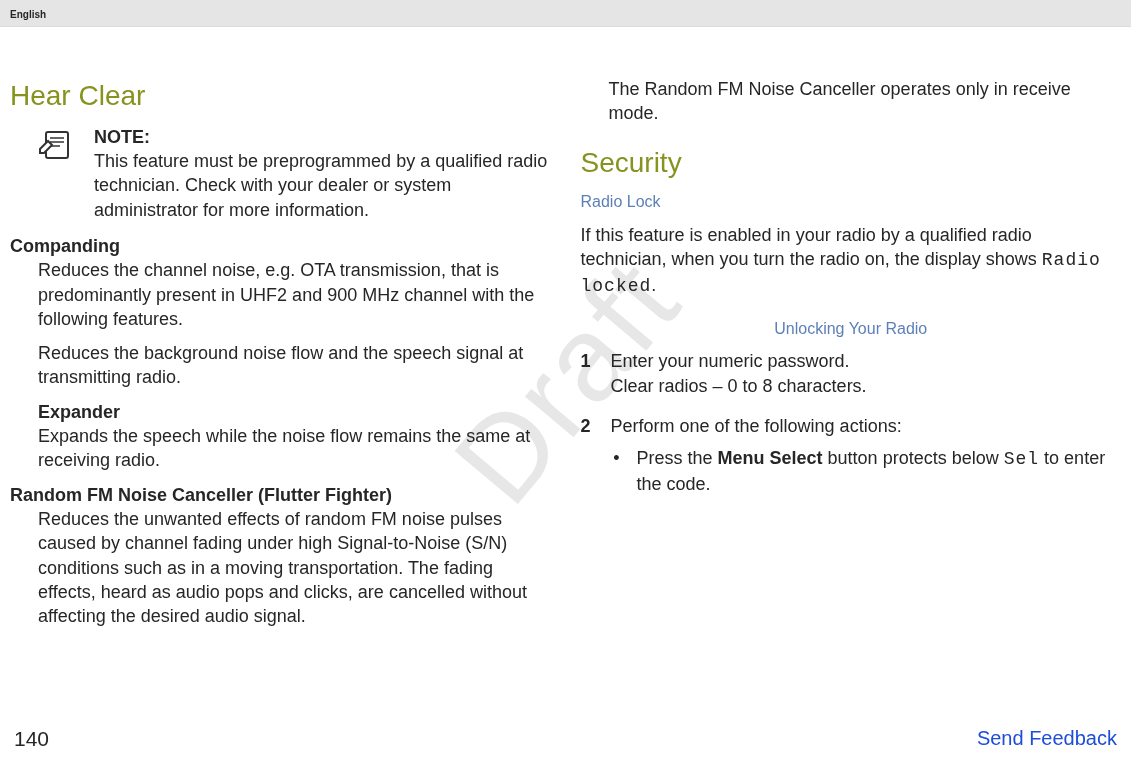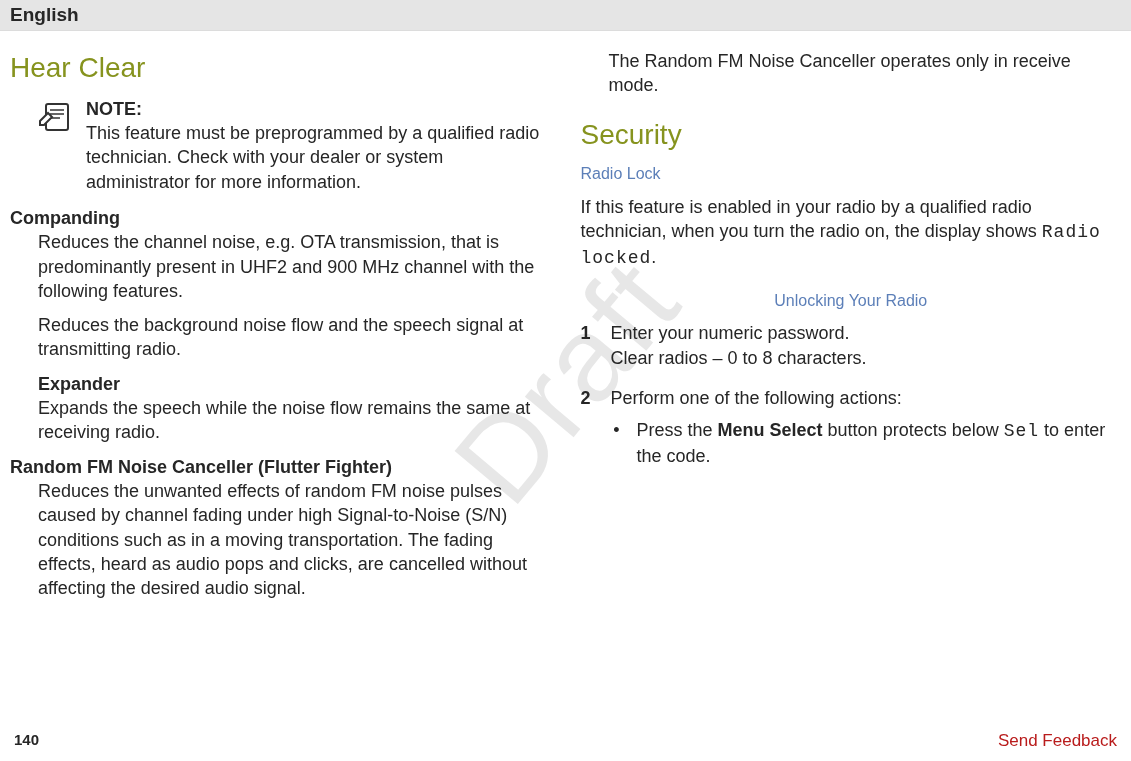--- a/index.html
+++ b/index.html
@@ -11,61 +11,62 @@
       color: #262626;
       position: relative;
     }
     .header-bar {
       background: #e5e5e5;
       padding: 4px 10px;
       border-bottom: 1px solid #dcdcdc;
     }
     .header-title {
       font-weight: bold;
-      font-size: 19px;
+      font-size: 10px;
     }
     .watermark {
       position: absolute;
       left: 50%;
       top: 50%;
       transform: translate(-50%, -50%) rotate(-50deg);
       font-size: 120px;
       color: rgba(120,120,120,0.18);
       font-weight: 400;
       pointer-events: none;
       z-index: 1;
       letter-spacing: 2px;
     }
     .content {
       display: flex;
       padding: 18px 10px 0 10px;
       gap: 30px;
       position: relative;
       z-index: 2;
+      margin-top: 32px;
     }
     .col {
       flex: 1;
       font-size: 18px;
       line-height: 1.35;
     }
     .h1-olive {
       color: #86931e;
       font-family: Arial, sans-serif;
       font-weight: normal;
     }
     .h1-olive.large { font-size: 28px; margin-bottom: 10px; }
     .h1-blue {
       color: #5c7fb8;
       font-family: Arial, sans-serif;
       font-size: 16px;
       font-weight: normal;
       margin-bottom: 10px;
       margin-top: 8px;
     }
-    .note-block { display: flex; gap: 12px; margin-bottom: 12px; }
+    .note-block { display: flex; gap: 20px; margin-bottom: 12px; }
     .note-icon {
       width: 36px; height: 34px;
       flex-shrink: 0;
       margin-top: 4px;
     }
     .note-label { font-weight: bold; }
     .para { margin-bottom: 10px; }
     .indent1 { margin-left: 28px; }
     .term { font-weight: bold; }
     .mono { font-family: "Courier New", monospace; letter-spacing: 1px; }
@@ -76,22 +77,22 @@
     .bullet-row { display: flex; gap: 14px; margin-top: 8px; }
     .bullet-dot { width: 12px; flex-shrink: 0; text-align: center; }
     .footer {
       position: absolute;
       bottom: 10px;
       left: 0; right: 0;
       display: flex;
       justify-content: space-between;
       padding: 0 14px;
     }
-    .page-num { font-weight: bold; font-size: 15px; }
-    .feedback { color: #b91c1c; font-size: 17px; cursor: pointer; }
+    .page-num { font-weight: normal; font-size: 21px; }
+    .feedback { color: #1d4ed8; font-size: 20px; cursor: pointer; }
   </style>
 </head>
 <body>
 
 <div class="header-bar">
   <span class="header-title">English</span>
 </div>
 
 <div class="watermark">Draft</div>
 

